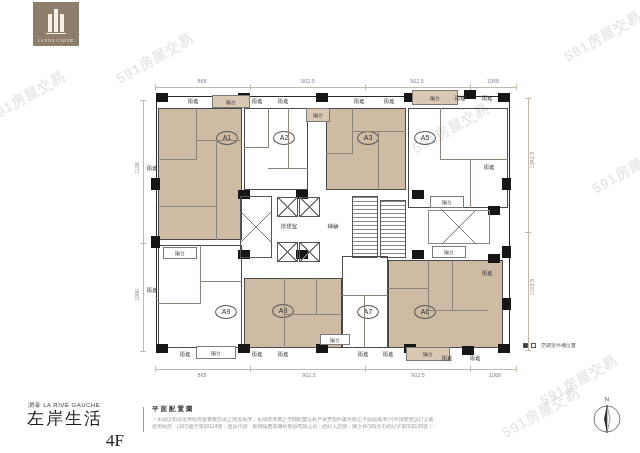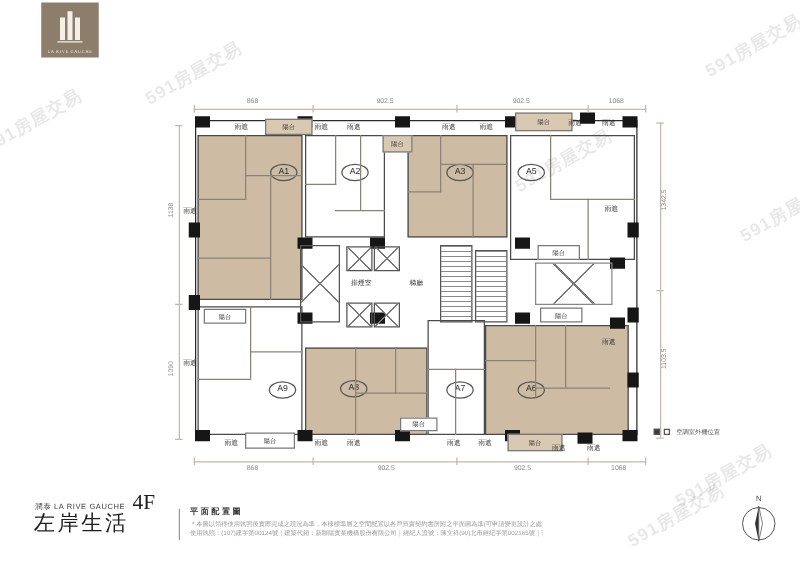--- a/index.html
+++ b/index.html
@@ -36,21 +36,21 @@
   .dimlbl.rot{transform:translate(-50%,-50%) rotate(-90deg);}
   .wm{position:absolute;font-size:14px;font-weight:bold;letter-spacing:1px;color:rgba(80,75,70,.13);
       transform:rotate(-30deg);white-space:nowrap;pointer-events:none;}
   .lgbox{position:absolute;width:5px;height:5px;border:1px solid #555;background:#fff;box-sizing:border-box;}
   .lgbox.f{background:#3a3a3a;}
   .legendtxt{position:absolute;font-size:5px;color:#555;white-space:nowrap;}
   
   #f-brand{position:absolute;left:28px;top:401px;font-size:6px;color:#3c3c3c;letter-spacing:.5px;}
   #f-name{position:absolute;left:27px;top:407px;font-family:"DejaVu Serif","Liberation Serif",serif;
           font-size:17px;letter-spacing:2px;color:#1d1d1d;}
-  #f-floor{position:absolute;left:106px;top:392px;font-family:"Liberation Serif",serif;
+  #f-floor{position:absolute;left:106px;top:431px;font-family:"Liberation Serif",serif;
            font-size:17px;color:#1d1d1d;}
   #f-div{position:absolute;left:143px;top:407px;width:1px;height:25px;background:#9a9a9a;}
   #f-plan{position:absolute;left:152px;top:405px;font-size:6.5px;font-weight:bold;
           letter-spacing:2px;color:#3a3a3a;}
   .fine{position:absolute;left:152px;width:282px;font-size:5px;color:#9a9a9a;
         white-space:nowrap;overflow:hidden;}
   #compass{position:absolute;left:589px;top:392px;}
 </style>
 </head>
 <body>

